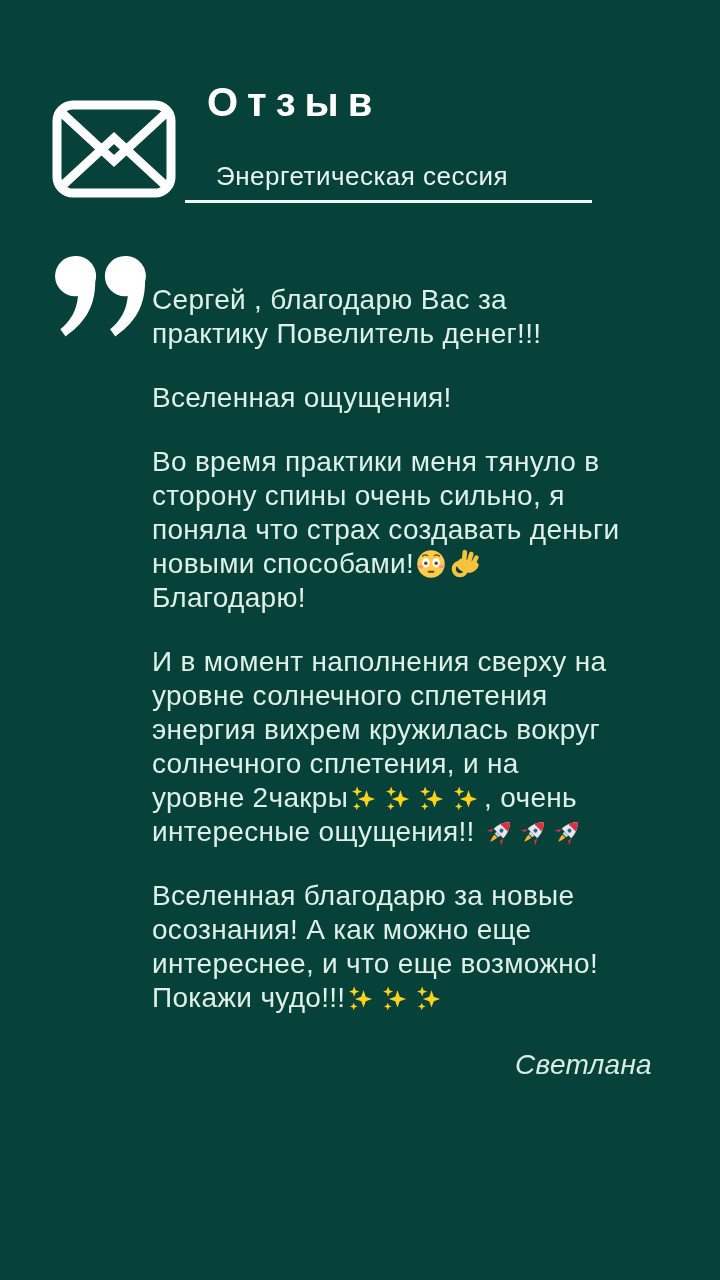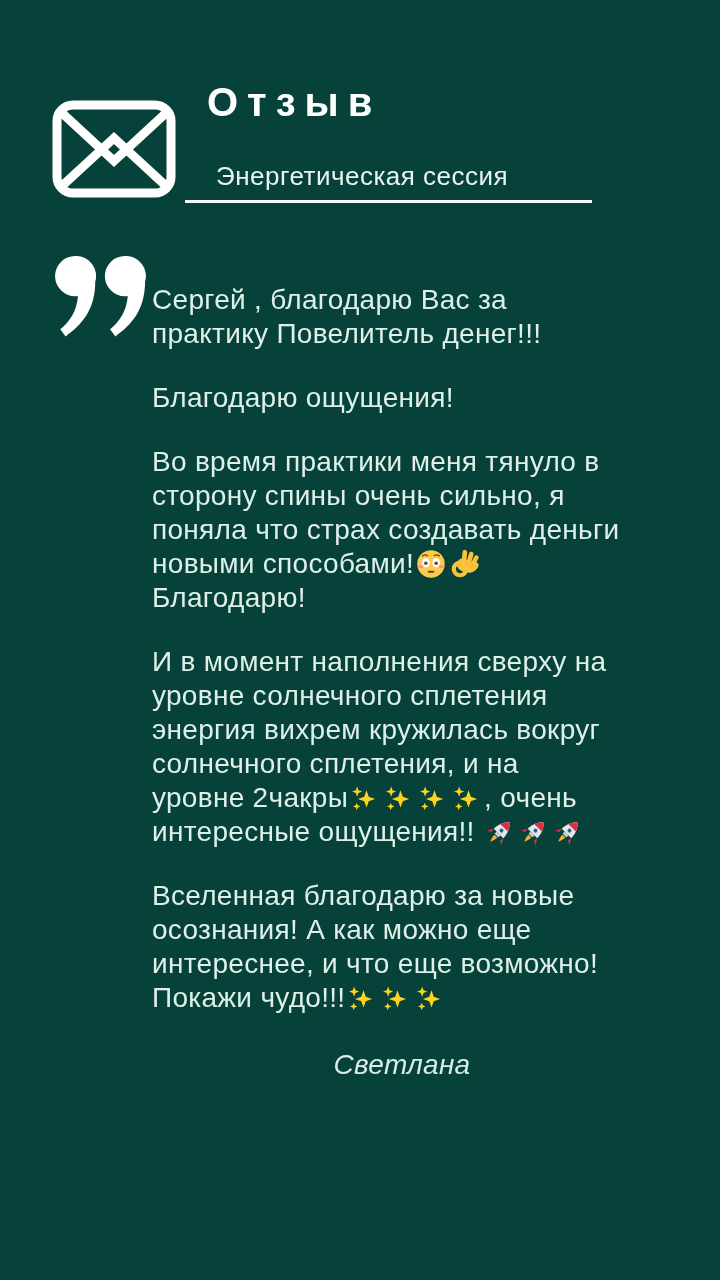--- a/index.html
+++ b/index.html
@@ -45,21 +45,21 @@
     width: 512px;
     color: #dff0e9;
     font-size: 28px; line-height: 34px; letter-spacing: 0.3px;
   }
   .body-text p {
     margin: 7px 0 30px 0;
     white-space: pre-line;
   }
   .signature {
     margin-top: 33px;
-    text-align: center;
+    text-align: right;
     padding-right: 12px;
     font-style: italic;
     font-size: 28px;
     color: #d9ece5;
   }
   
   .emj {
     display: inline-block;
     width: 30px; height: 30px;
     vertical-align: -6px;
@@ -88,21 +88,21 @@
   <span class="quote">
     <svg width="94" height="90" viewBox="0 0 96 94" xmlns="http://www.w3.org/2000/svg" fill="#ffffff">
       <path d="M21 0 A21 21 0 0 0 0 21 A21 21 0 0 0 21 42 C22 42 23 41.9 24 41.7 C22.5 58 15.5 68 5.5 76.5 L11 84 C28 72 42 56 42 27 A21 21 0 0 0 21 0 Z"></path>
       <path transform="translate(52,0)" d="M21 0 A21 21 0 0 0 0 21 A21 21 0 0 0 21 42 C22 42 23 41.9 24 41.7 C22.5 58 15.5 68 5.5 76.5 L11 84 C28 72 42 56 42 27 A21 21 0 0 0 21 0 Z"></path>
     </svg>
   </span>
 
   <div class="body-text">
     <p>Сергей , благодарю Вас за
 практику Повелитель денег!!!</p>
-    <p>Благодарю ощущения!</p>
+    <p>Вселенная ощущения!</p>
     <p>Во время практики меня тянуло в
 сторону спины очень сильно, я
 поняла что страх создавать деньги
 новыми способами!<span class="emj"><svg viewBox="0 0 36 36" width="30" height="30">
             <circle cx="18" cy="18" r="16.5" fill="#ffcb4c"></circle>
             <path d="M8 8.5 C9.5 7 12 6.8 14 8" stroke="#65471b" stroke-width="1.6" fill="none" stroke-linecap="round"></path>
             <path d="M22 8 C24 6.8 26.5 7 28 8.5" stroke="#65471b" stroke-width="1.6" fill="none" stroke-linecap="round"></path>
             <ellipse cx="11.8" cy="16.5" rx="4.6" ry="5.6" fill="#fff"></ellipse>
             <ellipse cx="24.2" cy="16.5" rx="4.6" ry="5.6" fill="#fff"></ellipse>
             <circle cx="11.8" cy="17" r="2.1" fill="#65471b"></circle>

